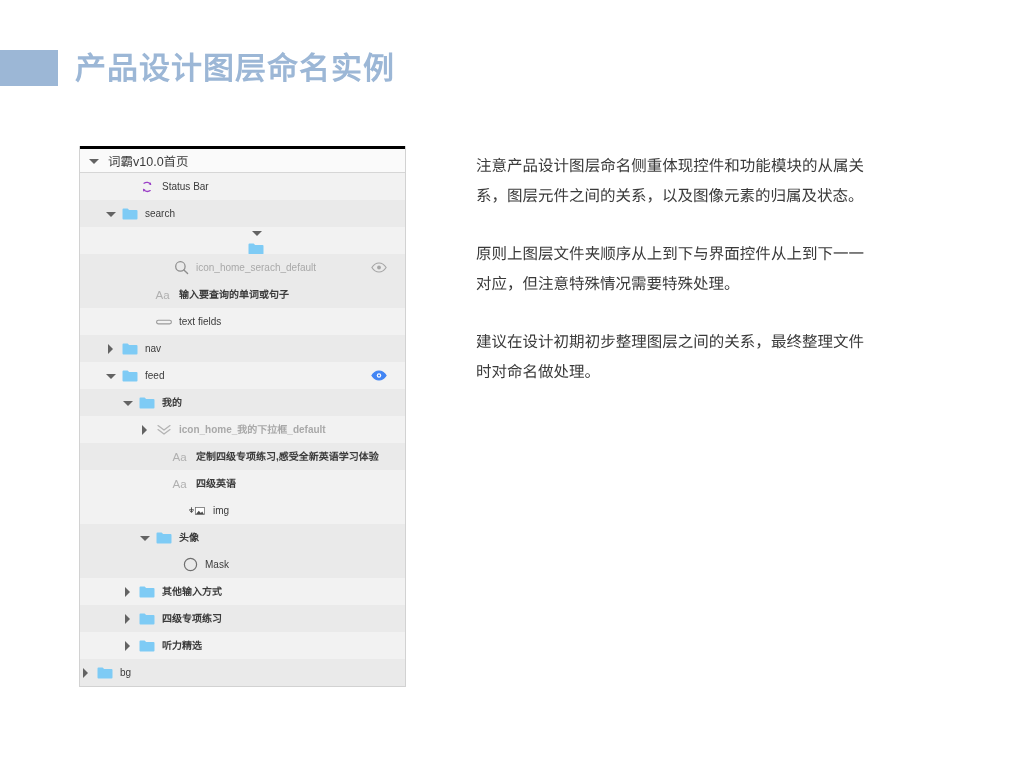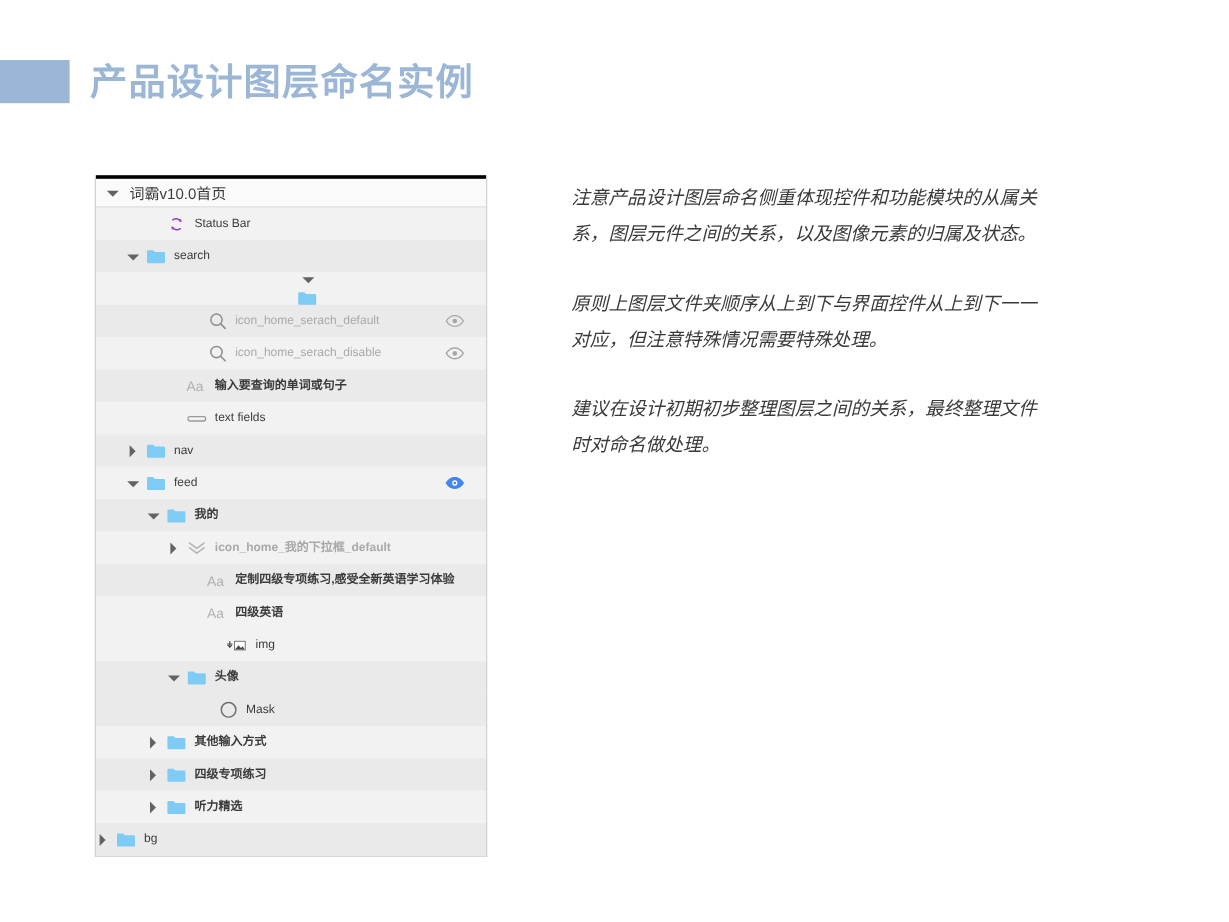--- a/index.html
+++ b/index.html
@@ -142,21 +142,20 @@
     align-items: center;
     justify-content: center;
   }
 
   
   .notes {
     position: absolute;
     left: 476px;
     top: 151px;
     width: 388px;
-    font-style: italic;
   }
   .notes p {
     margin: 0 0 28px 0;
     font-size: 15.5px;
     line-height: 30px;
     color: #3a3a3a;
     text-align: justify;
   }
   .notes p:last-child { margin-bottom: 0; }
 </style>
@@ -213,36 +212,20 @@
           </svg>
         </span>
         <span class="row-label dim">icon_home_serach_default</span>
         <span class="eye">
           <svg xmlns="http://www.w3.org/2000/svg" width="16" height="11" viewBox="0 0 16 11">
             <path d="M0.9 5.5C3 2.1 5.3 1 8 1s5 1.1 7.1 4.5C13 8.9 10.7 10 8 10S3 8.9 0.9 5.5z" fill="none" stroke="#a6a6a6" stroke-width="1.15"></path>
             <circle cx="8" cy="5.5" r="1.9" fill="#a6a6a6"></circle>
           </svg>
         </span>
       </div>
-      <div class="layer-row bg-a" style="padding-left: 76px;">
-        <span class="tri none"></span>
-        <span class="ico">
-          <svg xmlns="http://www.w3.org/2000/svg" width="15" height="15" viewBox="0 0 15 15">
-            <circle cx="6.4" cy="6.4" r="4.7" fill="none" stroke="#8d8d8d" stroke-width="1.25"></circle>
-            <line x1="9.9" y1="9.9" x2="13.6" y2="13.6" stroke="#8d8d8d" stroke-width="1.35" stroke-linecap="round"></line>
-          </svg>
-        </span>
-        <span class="row-label dim">icon_home_serach_disable</span>
-        <span class="eye">
-          <svg xmlns="http://www.w3.org/2000/svg" width="16" height="11" viewBox="0 0 16 11">
-            <path d="M0.9 5.5C3 2.1 5.3 1 8 1s5 1.1 7.1 4.5C13 8.9 10.7 10 8 10S3 8.9 0.9 5.5z" fill="none" stroke="#a6a6a6" stroke-width="1.15"></path>
-            <circle cx="8" cy="5.5" r="1.9" fill="#a6a6a6"></circle>
-          </svg>
-        </span>
-      </div>
       <div class="layer-row bg-b" style="padding-left: 59px;">
         <span class="tri none"></span>
         <span class="ico">
           <svg xmlns="http://www.w3.org/2000/svg" width="18" height="12" viewBox="0 0 18 12">
             <text x="0.5" y="10" font-family="Liberation Sans, sans-serif" font-size="11.5" fill="#b0b0b0">Aa</text>
           </svg>
         </span>
         <span class="row-label cjk">输入要查询的单词或句子</span>
       </div>
       <div class="layer-row bg-a" style="padding-left: 59px;">

